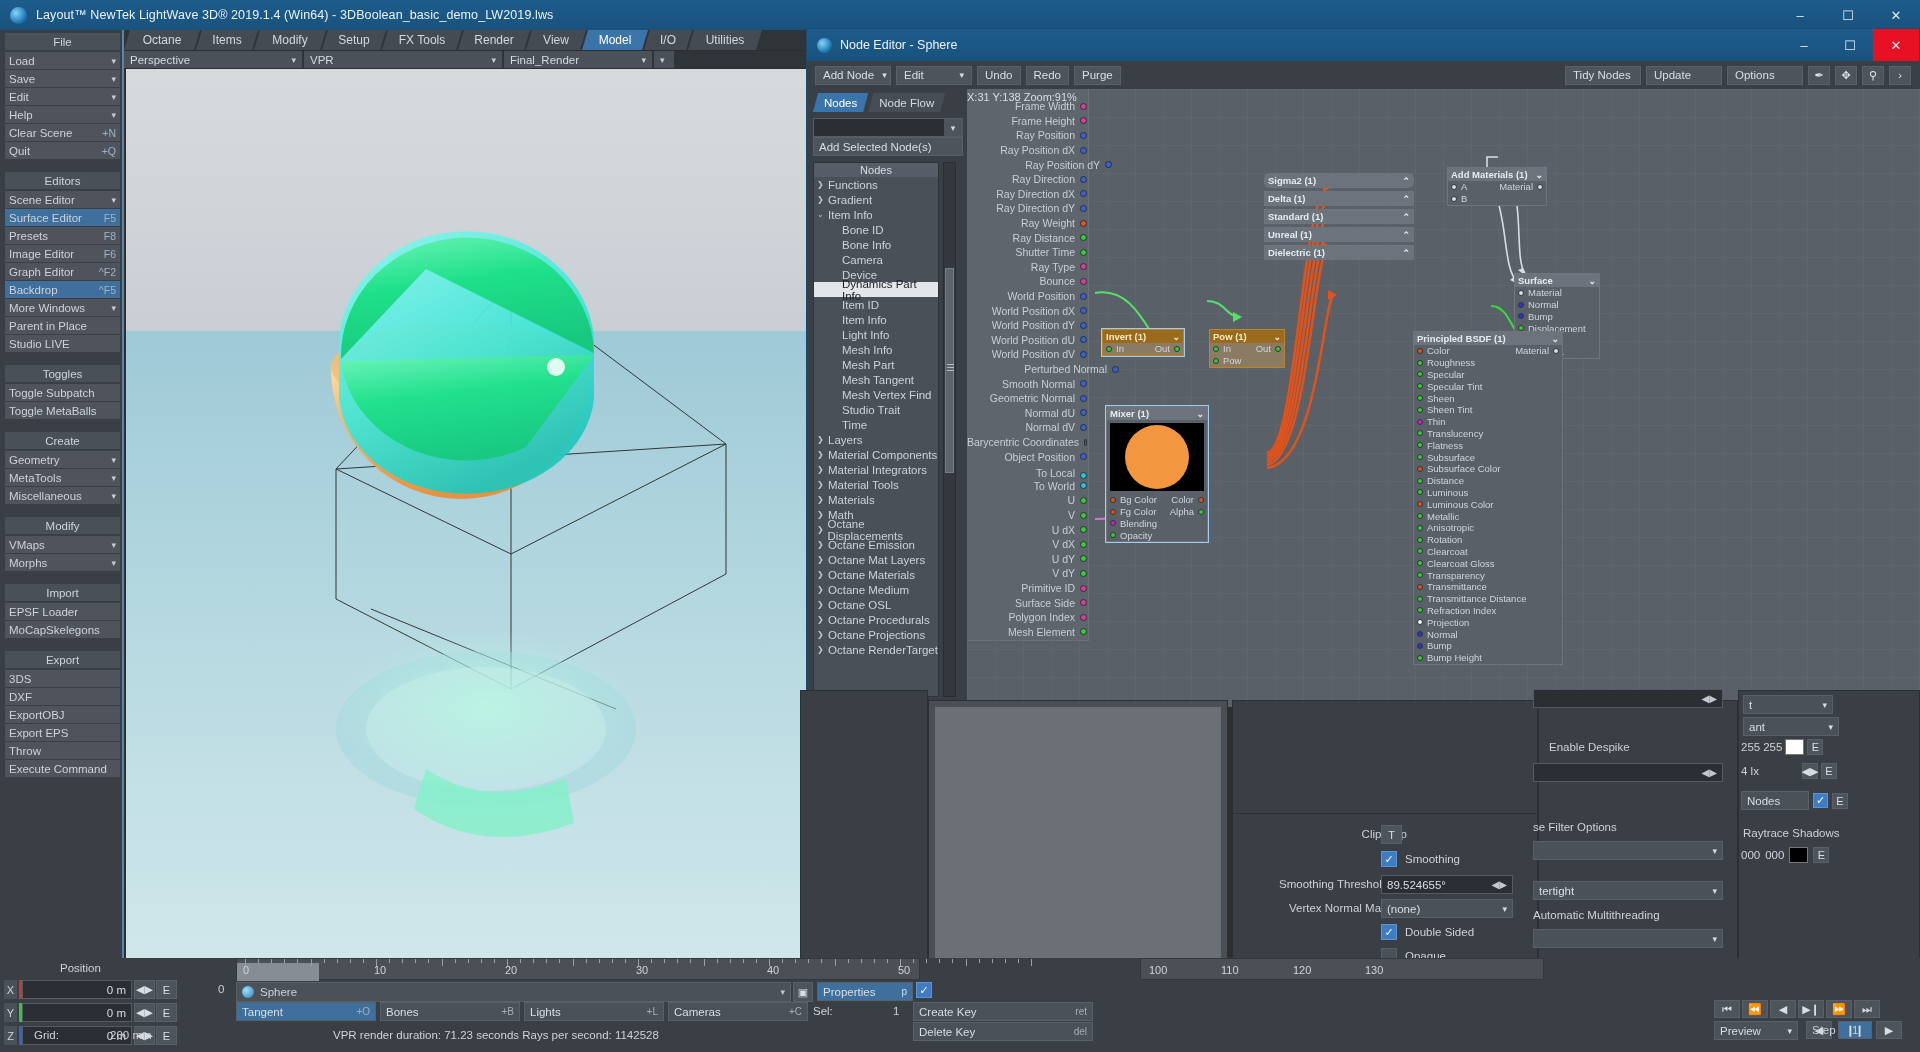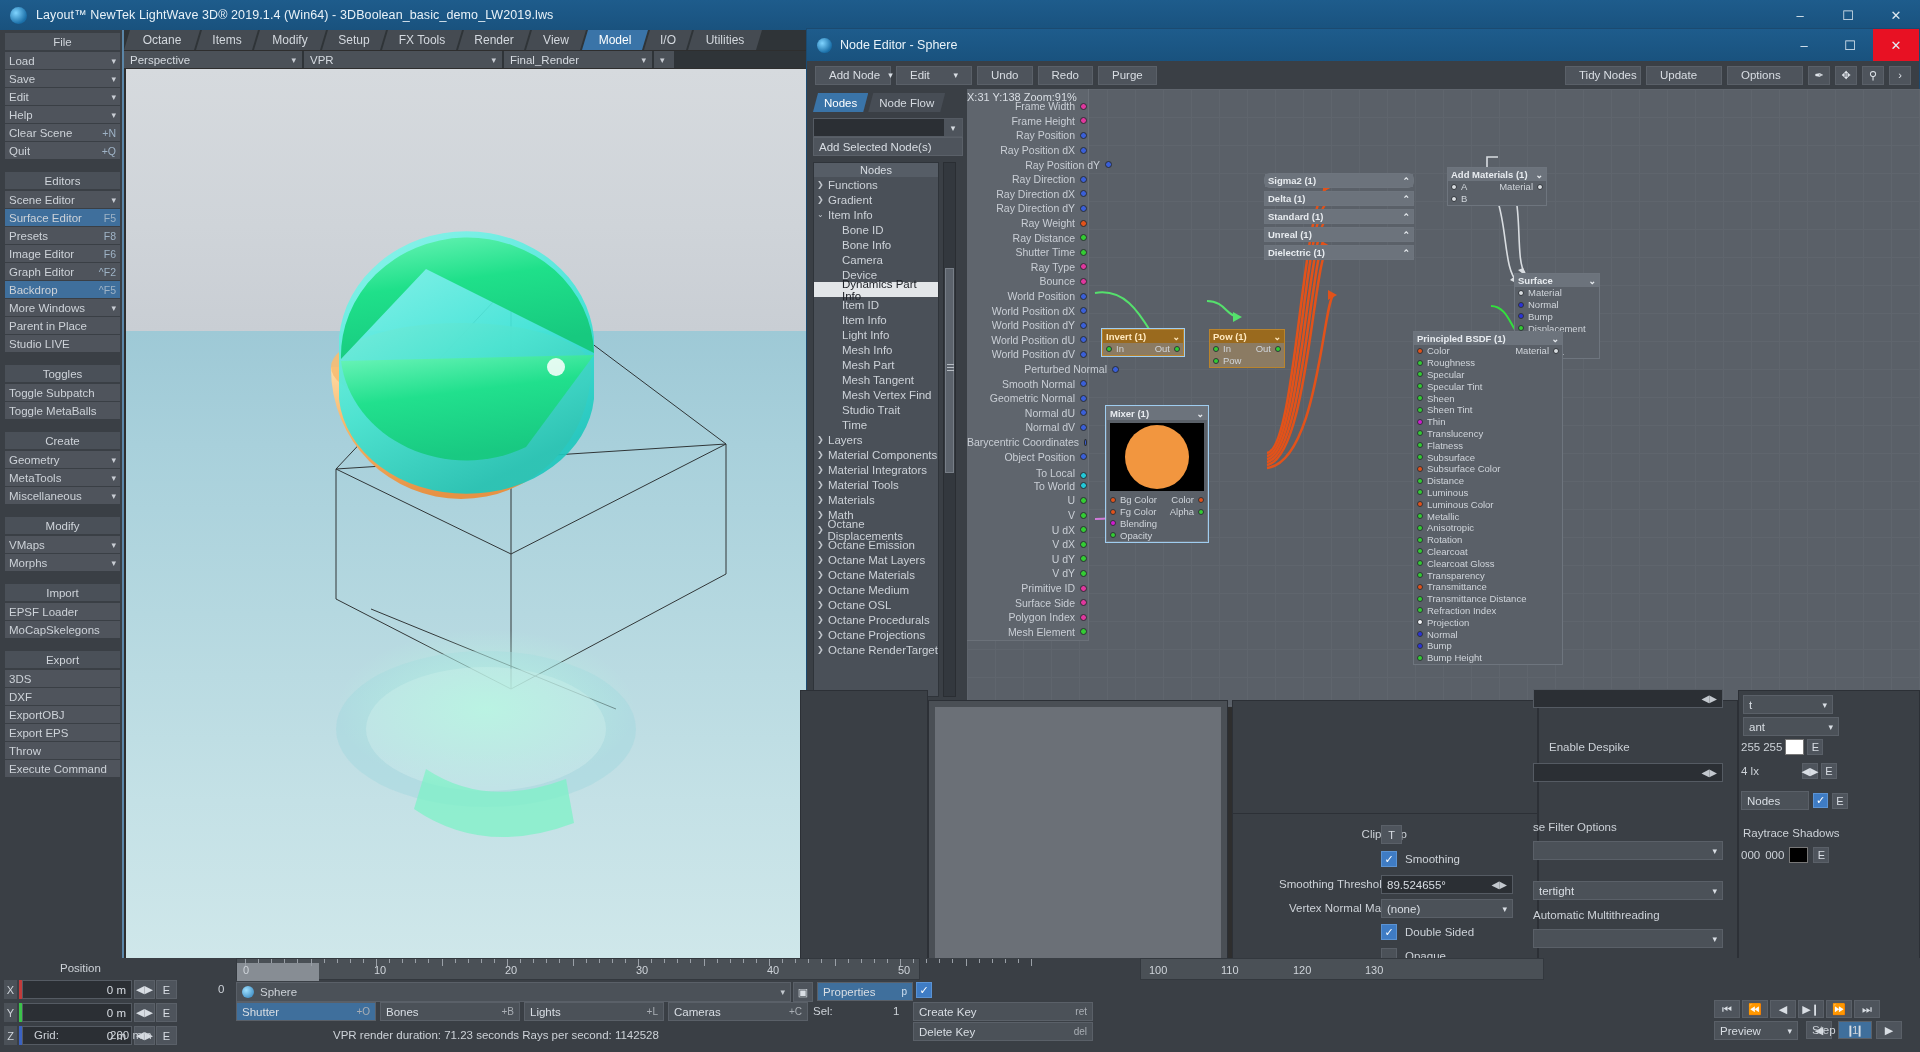--- a/index.html
+++ b/index.html
@@ -54,21 +54,21 @@
   .ne { position:absolute; left:806px; top:28px; width:1114px; height:678px;
      background:#3a3f45; border:1px solid #1b4a70; }
   .ne-title { height:32px; background:linear-gradient(#1e5c8c,#19527e); display:flex; align-items:center; }
   .ne-title .ic { width:15px; height:15px; margin-left:10px; border-radius:50%;
      background:radial-gradient(circle at 35% 35%, #7fd4ff, #1a6fa8 70%); }
   .ne-title .tx { margin-left:8px; color:#eaf3f9; font-size:12.5px; }
   .ne-title .btns { margin-left:auto; display:flex; }
   .ne-title .b { width:46px; height:32px; display:flex; align-items:center; justify-content:center; color:#e4eef6; font-size:13px;}
   .ne-title .b.cl { background:#e81123; }
   .ne-tools { height:28px; background:#3a3f45; display:flex; align-items:center; padding:0 8px; gap:5px; }
-  .btn { background:#4e545c; color:#d9dee4; font-size:11.5px; height:19px; padding:0 13px;
+  .btn { background:#4e545c; color:#d9dee4; font-size:11.5px; height:19px; padding:0 7px;
      display:flex; align-items:center; border:1px solid #5a6views; border:1px solid #5a6068; white-space:nowrap;}
   .btn.wide { width:76px; }
   .btn .cv { margin-left:auto; padding-left:8px; font-size:9px; }
   .iconbtn { width:22px; height:19px; background:#4e545c; border:1px solid #5a6068;
      display:flex; align-items:center; justify-content:center; color:#dfe4ea; font-size:11px; }
 
   .ne-body { position:absolute; left:0; top:60px; width:1114px; height:618px; display:flex; }
   .ne-left { width:160px; background:#3a3f45; padding:4px 4px 0 6px; }
   .nf-tabs { display:flex; height:19px; }
   .nf-tab { height:19px; font-size:11.5px; color:#d5dae0; display:flex; align-items:center; padding:0 11px;
@@ -1200,21 +1200,21 @@
     </div>
     <div class="sq" style="position:absolute;left:793px;top:24px;width:20px;height:20px;">▣</div>
     <div class="smallbtn blue" style="position:absolute;left:817px;top:24px;width:96px;">
       <span>Properties</span>
       <span style="margin-left:auto;font-size:10px;color:#cfe0f0;">p</span>
     </div>
     <div class="chk" style="position:absolute;left:916px;top:24px;">✓</div>
 
     <div id="selmodes">
         <div class="smallbtn blue" style="position: absolute; left: 236px; top: 44px; width: 140px;">
-          <span>Shutter</span>
+          <span>Tangent</span>
           <span style="margin-left: auto; font-size: 10px; color: rgb(169, 174, 180);">+O</span>
         </div>
         <div class="smallbtn" style="position: absolute; left: 380px; top: 44px; width: 140px;">
           <span>Bones</span>
           <span style="margin-left: auto; font-size: 10px; color: rgb(169, 174, 180);">+B</span>
         </div>
         <div class="smallbtn" style="position: absolute; left: 524px; top: 44px; width: 140px;">
           <span>Lights</span>
           <span style="margin-left: auto; font-size: 10px; color: rgb(169, 174, 180);">+L</span>
         </div>

